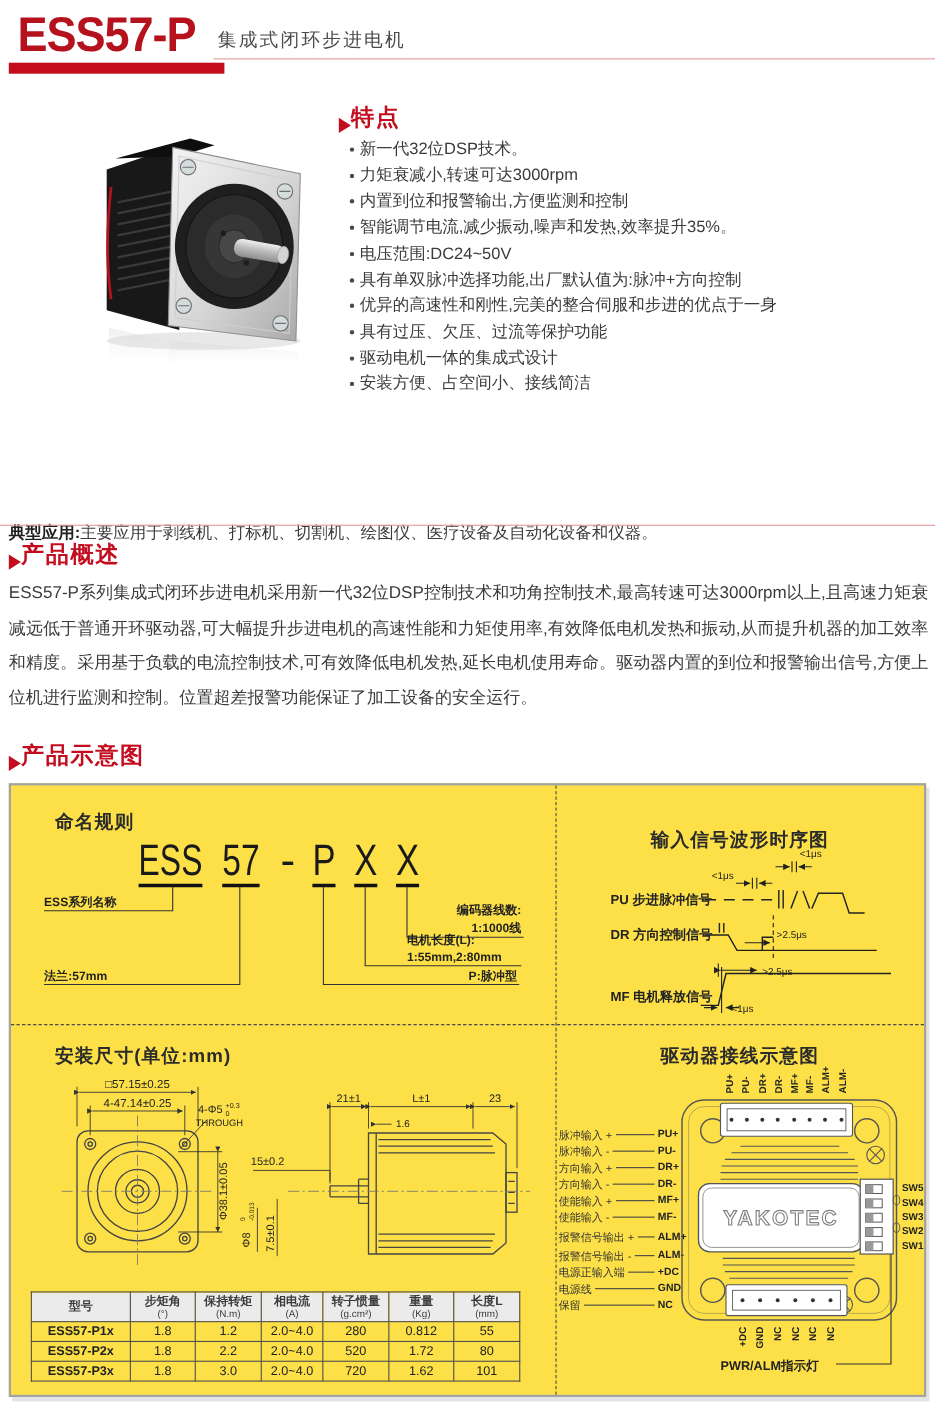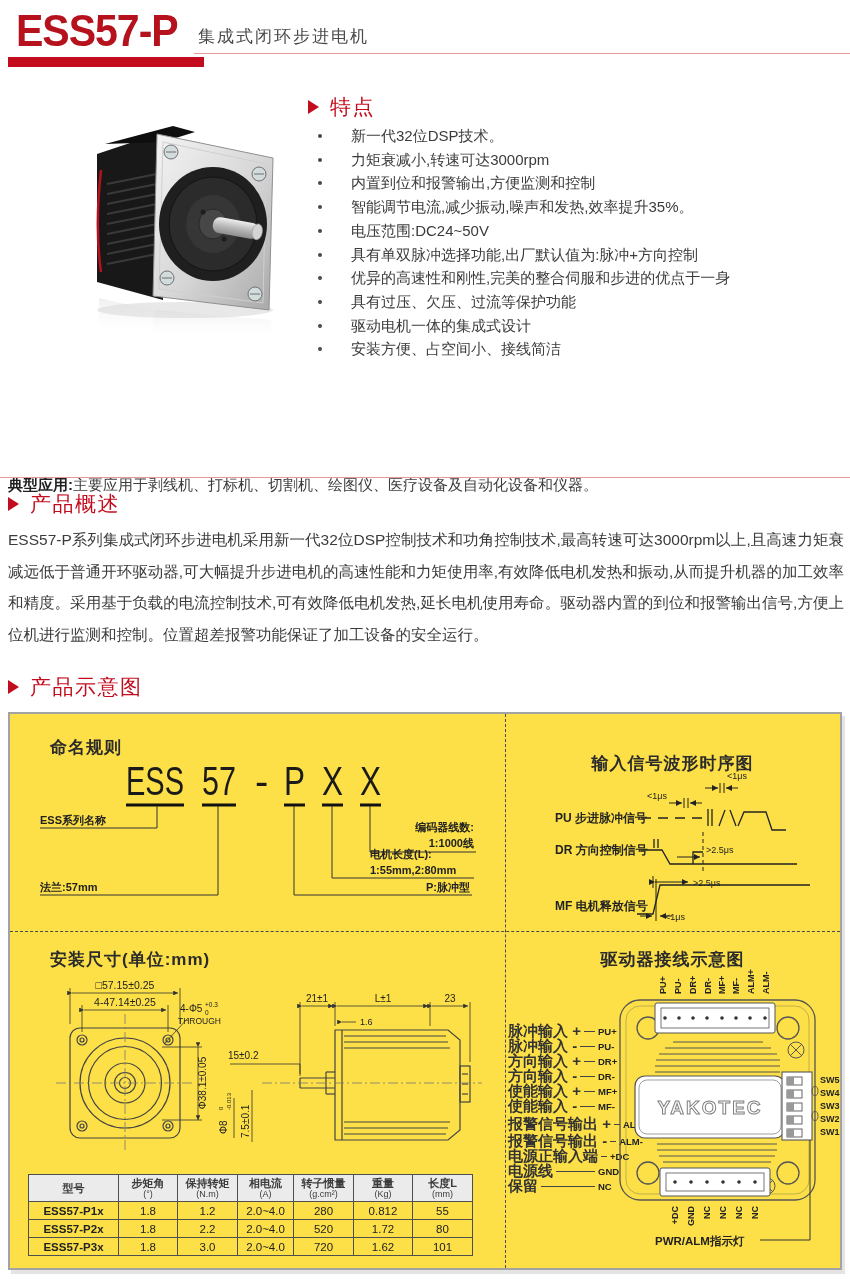--- a/index.html
+++ b/index.html
@@ -6,27 +6,27 @@
   body{width:850px;height:1279px;position:relative;overflow:hidden;
        font-family:"Liberation Sans","DejaVu Sans",sans-serif;color:#3b3b3b;}
   .abs{position:absolute;}
   
   .logo{left:16px;top:6px;font-size:41px;font-weight:bold;color:#b5121d;
         letter-spacing:-1px;transform:scaleY(1.08);transform-origin:top left;}
   .logo-bar{left:8px;top:57px;width:196px;height:10px;background:#c30d1e;}
   .subtitle{left:198px;top:25px;font-size:17px;color:#4a4a4a;letter-spacing:2px;}
   .hdr-line{left:194px;top:53px;width:656px;height:1px;background:#e39a9a;}
   
-  .sec{display:flex;align-items:center;gap:11px;font-size:21px;font-weight:normal;
+  .sec{display:flex;align-items:flex-end;font-size:21px;font-weight:bold;
        color:#c30d1e;letter-spacing:1.5px;}
   .tri{width:0;height:0;border-style:solid;border-width:7px 0 7px 11px;
        border-color:transparent transparent transparent #c30d1e;}
   
   .feat-list{left:318px;top:124px;width:524px;list-style:none;margin:0;padding:0;}
-  .feat-list li{display:flex;gap:29px;line-height:23.7px;font-size:15px;color:#3b3b3b;}
+  .feat-list li{display:flex;gap:5px;line-height:23.7px;font-size:15px;color:#3b3b3b;}
   .dot{width:4px;height:4px;border-radius:50%;background:#4a4a4a;margin-top:10px;flex:none;}
   
   .app{left:8px;top:430px;width:836px;font-size:15px;line-height:22px;margin-top:44px;}
   .app b{color:#1f1f1f;}
   .thin-red{left:0;top:477px;width:850px;height:1px;background:#e39a9a;}
   .ovr-text{left:8px;top:524px;width:836px;font-size:15.5px;line-height:31.5px;
             text-align:justify;color:#3b3b3b;}
   
   .bigbox{left:8px;top:712px;width:830px;height:554px;border:2px solid #a3a3a3;
           background:#fde047;box-shadow:3px 4px 0 rgba(195,195,195,.45);}
@@ -38,21 +38,21 @@
   table.spec{left:18px;top:460px;border-collapse:collapse;table-layout:fixed;}
   table.spec th,table.spec td{border:1px solid #4f4f4f;text-align:center;
         vertical-align:middle;padding:1px 0;overflow:hidden;}
   table.spec th{background:#ebebeb;font-weight:bold;height:24px;}
   .th1{font-size:11px;line-height:12px;}
   .th2{font-size:9px;font-weight:normal;line-height:10px;}
   table.spec td{font-size:11.5px;height:15px;color:#222;}
   table.spec td.mod{font-weight:bold;}
   
   .wrow{display:flex;align-items:center;width:120px;height:13px;}
-  .wname{font-size:15px;font-weight:bold;color:#333;white-space:nowrap;flex:none;}
+  .wname{font-size:10px;font-weight:normal;color:#333;white-space:nowrap;flex:none;}
   .wline{flex:1;border-top:1px solid #444;margin:0 3px;min-width:6px;}
   .wpin{font-size:9.5px;font-weight:bold;color:#222;flex:none;width:30px;}
   svg text{font-family:"Liberation Sans","DejaVu Sans",sans-serif;}
 </style>
 </head>
 <body>
 
 <div class="abs logo">ESS57-P</div>
 <div class="abs logo-bar"></div>
 <div class="abs subtitle">集成式闭环步进电机</div>

